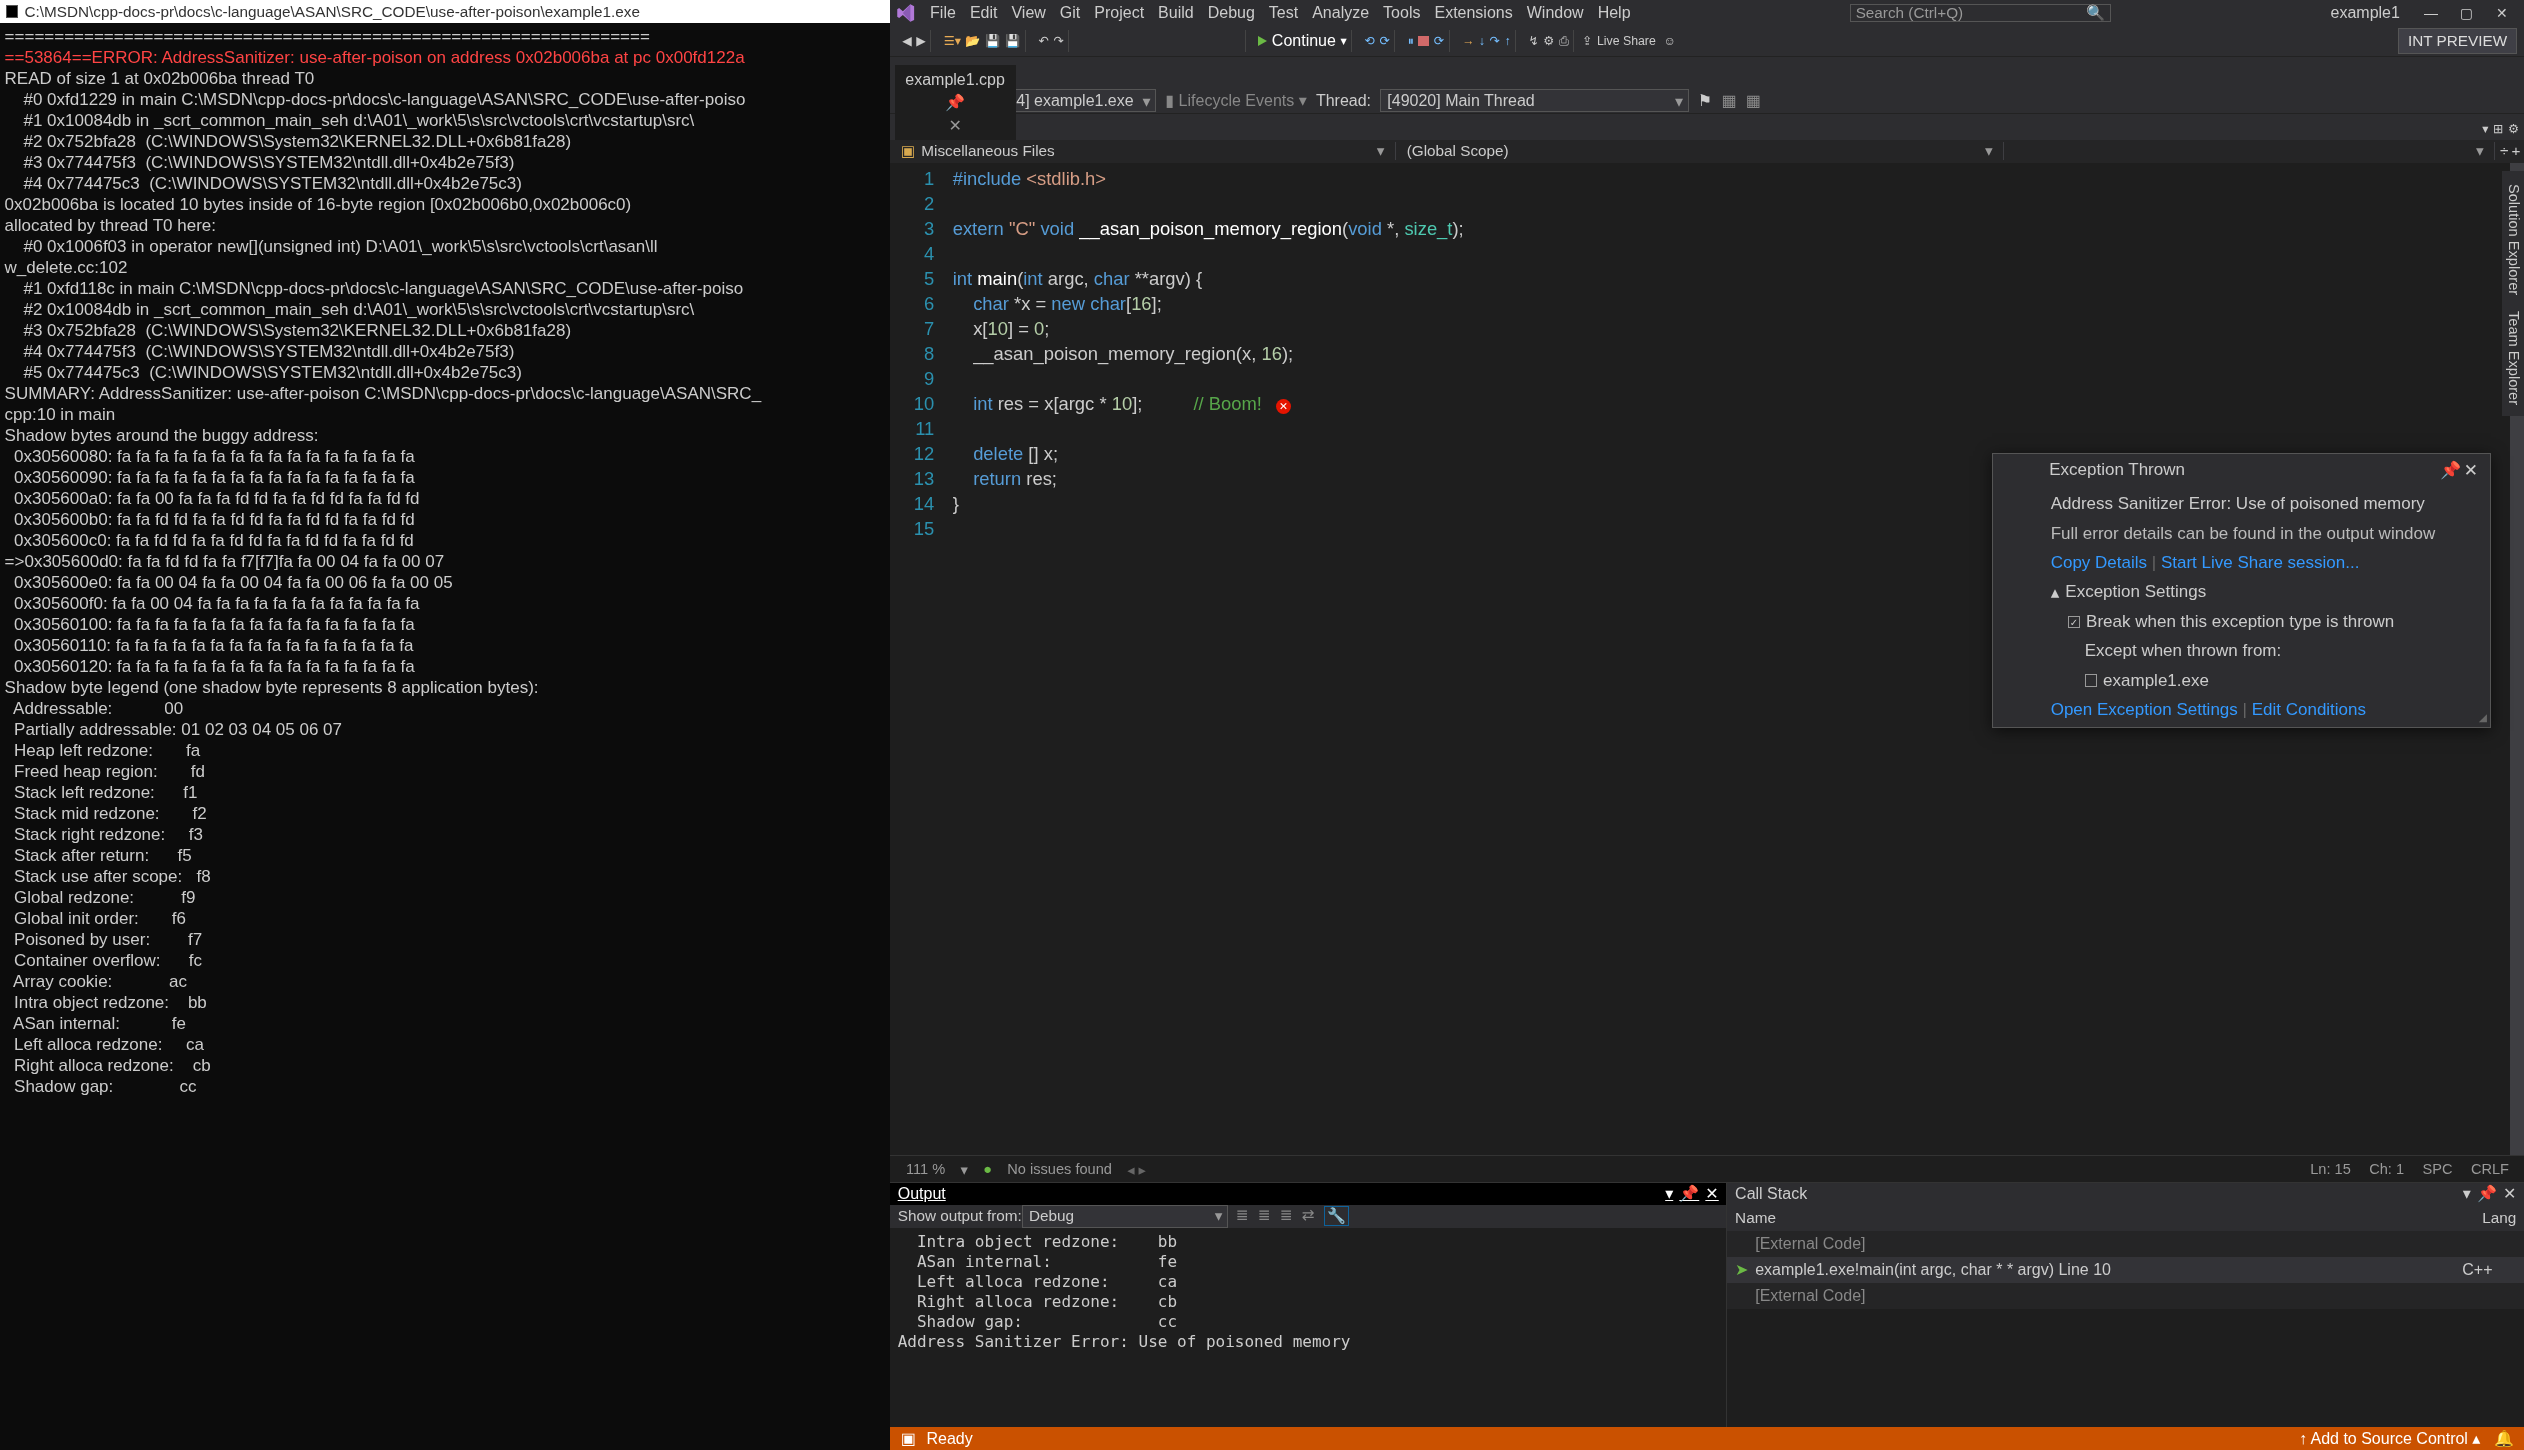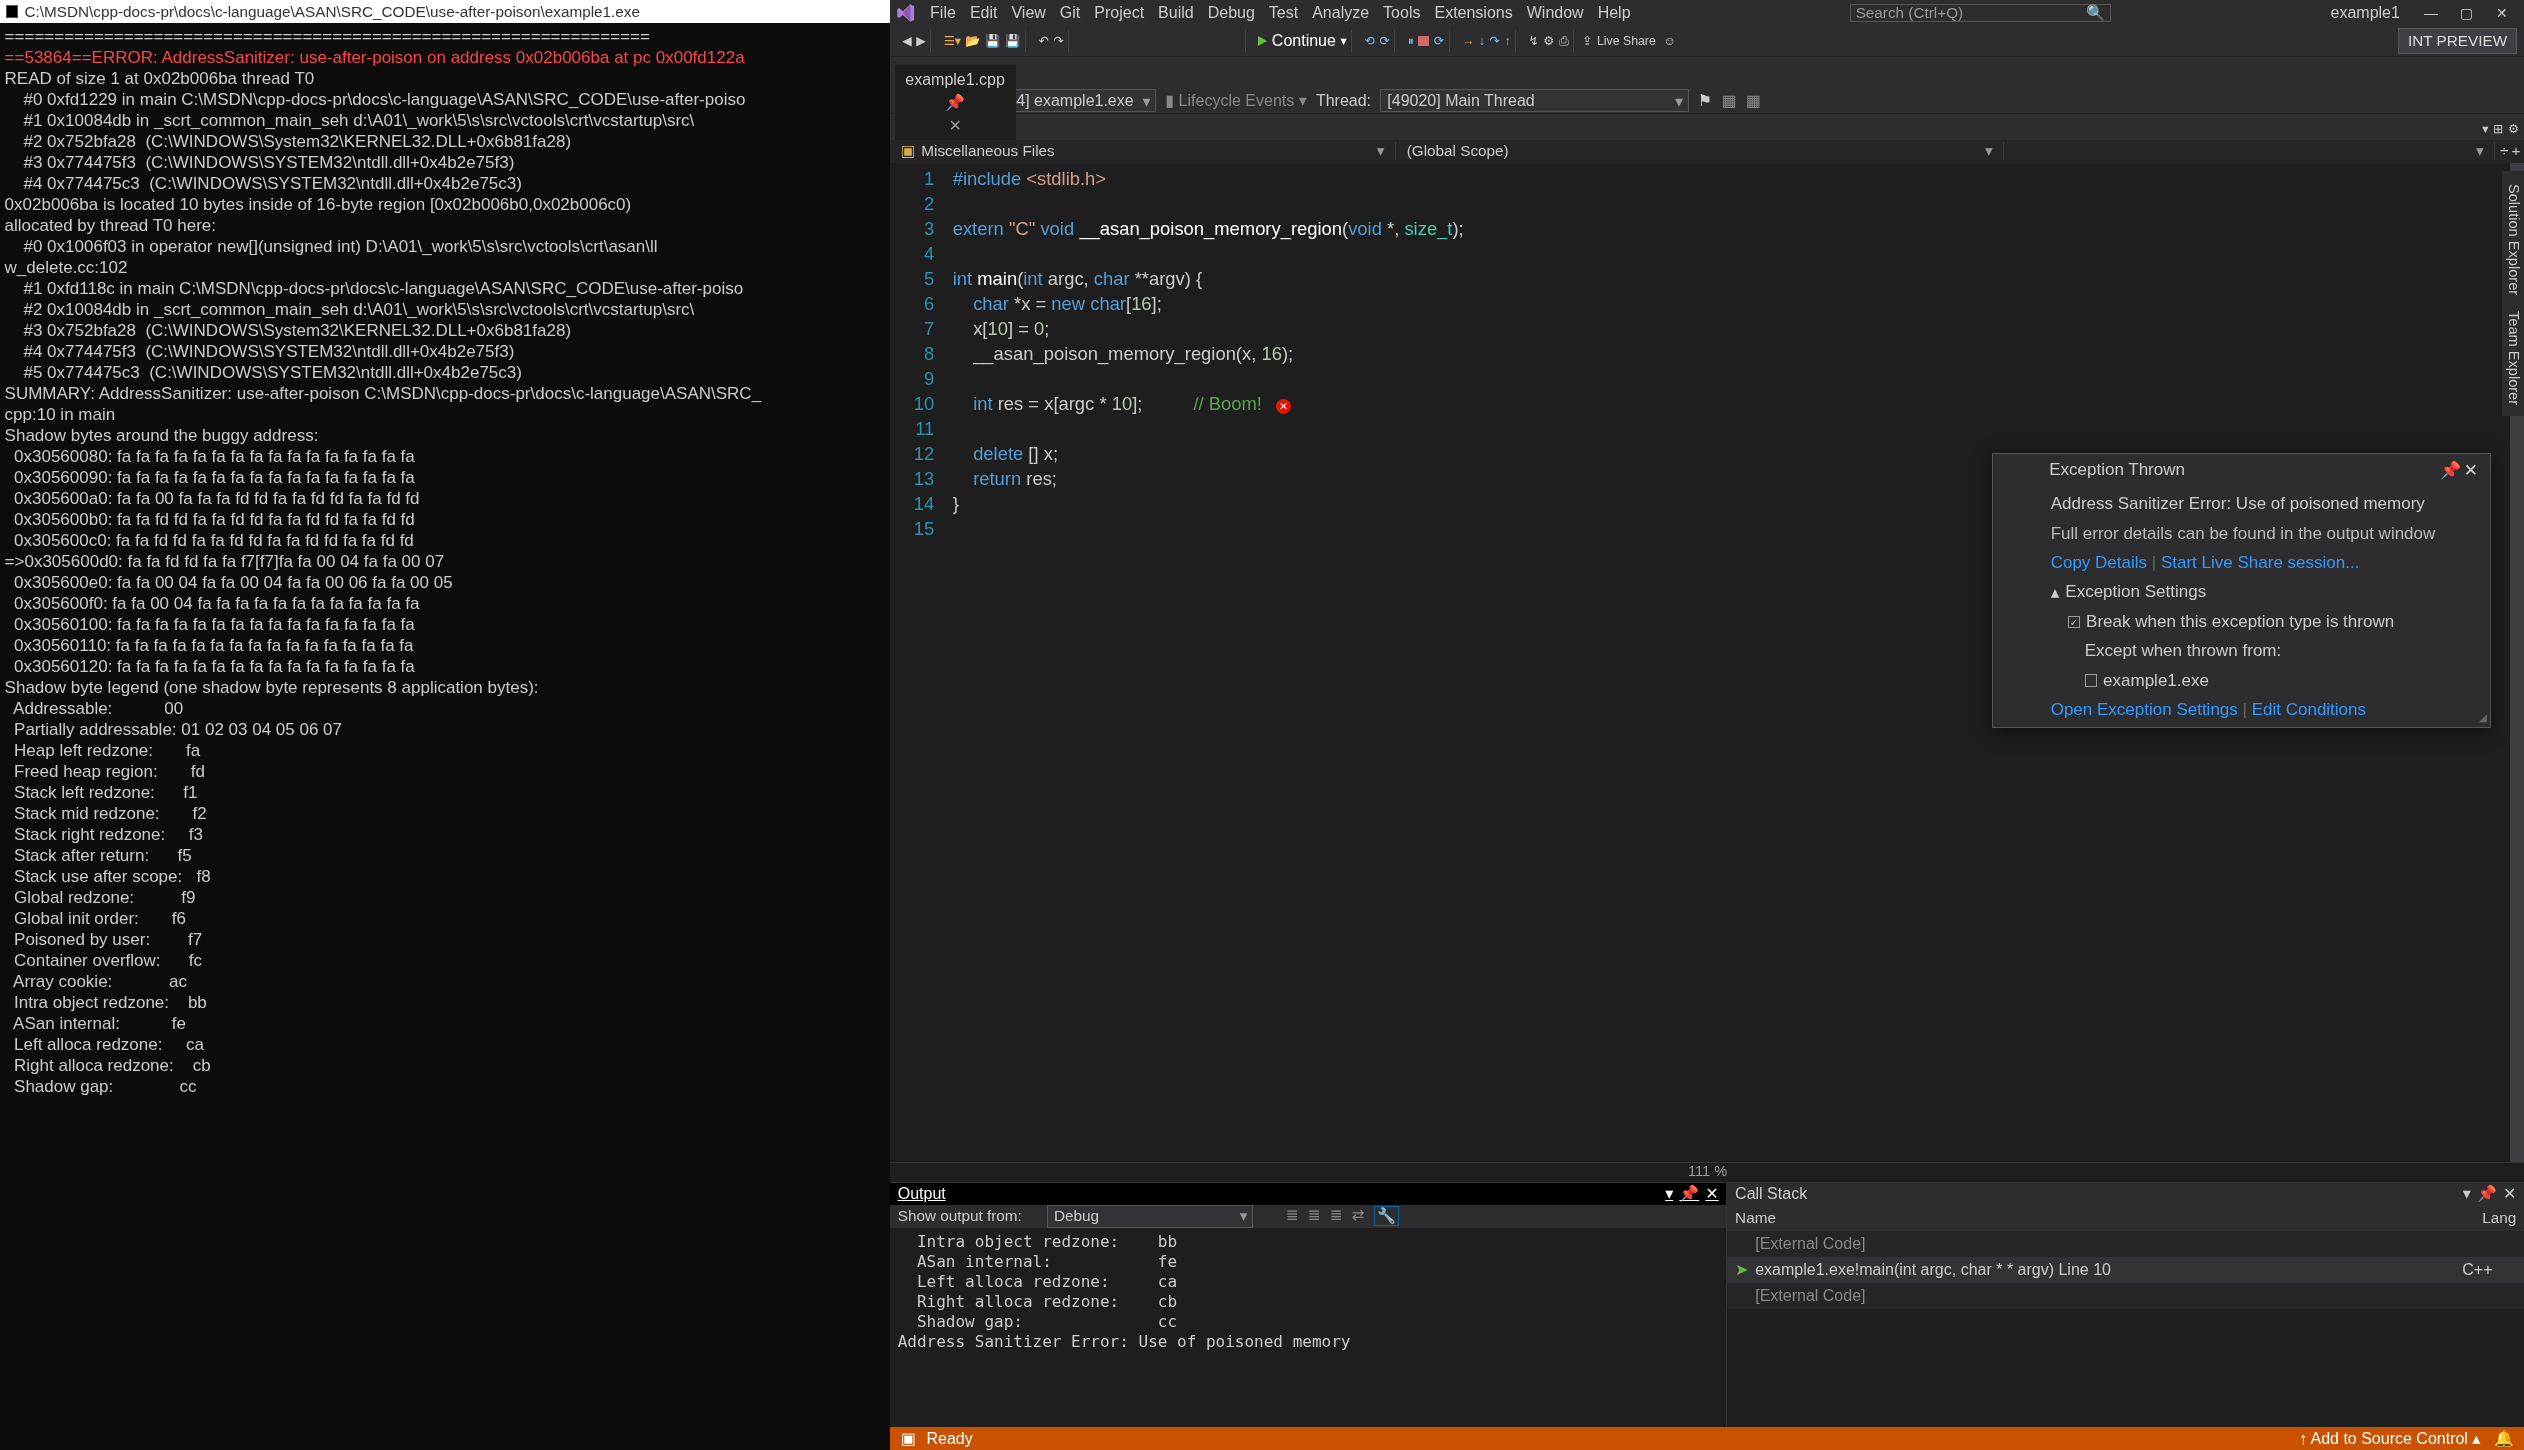--- a/index.html
+++ b/index.html
@@ -74,34 +74,34 @@
 .exc-body .msg{color:#ccc;}
 .exc-body .sub{color:#bbb;}
 .exc-body a{color:#3399ff;text-decoration:none;}
 .exc-body .row{display:flex;align-items:center;gap:6.1px;}
 .exc-body .chk{width:12.3px;height:12.3px;border:0.8px solid #999;display:inline-flex;align-items:center;justify-content:center;font-size:10px;}
 .exc-body .chk.on::after{content:"✓";color:#ccc;}
 .exc-body .caret{color:#ccc;}
 .grip{position:absolute;right:3.1px;bottom:3.1px;color:#666;font-size:10.7px;}
 
 
-.editstatus{height:20px;background:#1e1e1e;border-top:0.8px solid #333;display:flex;align-items:center;font-size:14.6px;color:#999;padding:0 16px;gap:15.3px;flex-direction:column;}
+.editstatus{height:27px;background:#1e1e1e;border-top:0.8px solid #333;display:flex;align-items:center;font-size:14.6px;color:#999;padding:0 16px;gap:15.3px;}
 .editstatus .ok{color:#6bba45;}
 .editstatus .right{margin-left:auto;display:flex;gap:18.4px;}
 
 
 .panels{height:245px;display:flex;background:#252526;border-top:0.8px solid #333;}
 .panel{display:flex;flex-direction:column;border-right:0.8px solid #333;}
 .panel.output{flex:1.05;}
 .panel.callstack{flex:1;}
 .panel-hdr{height:21.5px;display:flex;align-items:center;padding:0 7.7px;font-size:16px;gap:6.1px;}
 .panel.output .panel-hdr{background:#000000;color:#fff;text-decoration:underline;}
 .panel.callstack .panel-hdr{background:#2d2d30;color:#ccc;}
 .panel-hdr .ttl{flex:1;}
-.panel-tb{height:23px;display:flex;align-items:center;padding:0 7.7px;gap:25px;font-size:15.3px;color:#ccc;background:#2d2d30;}
+.panel-tb{height:23px;display:flex;align-items:center;padding:0 7.7px;gap:0;font-size:15.3px;color:#ccc;background:#2d2d30;}
 .panel-tb .dd{background:#333337;border:0.8px solid #555;padding:1.5px 153px 1.5px 6.1px;color:#ccc;position:relative;}
 .panel-tb .dd::after{content:"▾";position:absolute;right:4.6px;color:#999;}
 .panel-body{flex:1;background:#1e1e1e;overflow:hidden;padding:4.6px 7.7px;font-family:Consolas,monospace;font-size:16px;line-height:20px;white-space:pre;color:#ccc;position:relative;}
 .panel-body.cs{font-family:"Segoe UI";white-space:normal;padding:0;}
 .cs-head{display:flex;background:#2d2d30;color:#ccc;font-size:15.3px;padding:3.1px 7.7px;}
 .cs-head .col1{flex:1;}
 .cs-row{display:flex;padding:3.1px 7.7px;font-size:16px;align-items:center;gap:6.1px;}
 .cs-row.dim{color:#888;background:#252526;}
 .cs-row.active{background:#333337;}
 .cs-row .col1{flex:1;}

